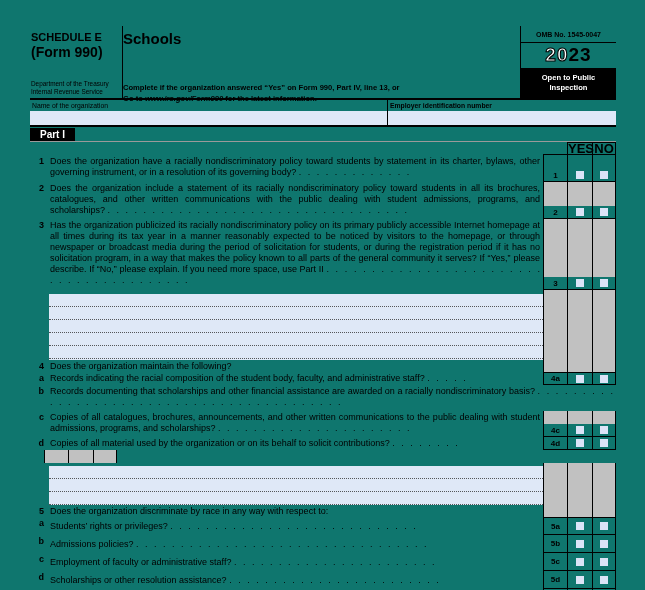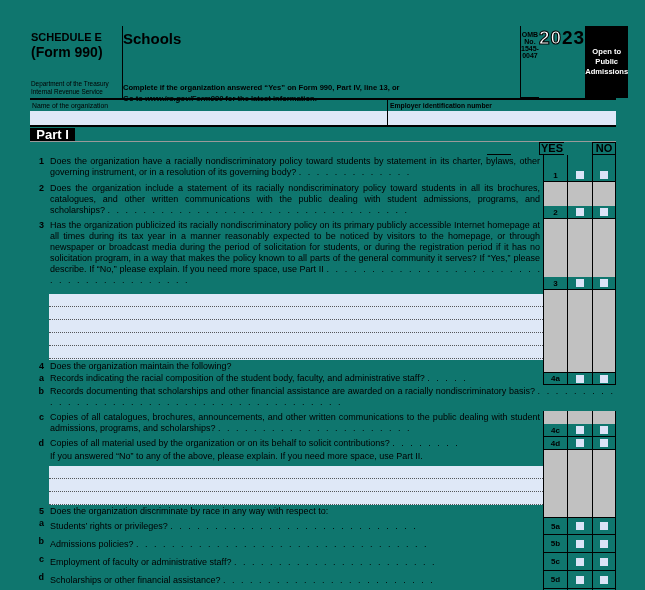--- a/index.html
+++ b/index.html
@@ -13,44 +13,44 @@
   
   .hdr { display:flex; height:74px; border-bottom:2px solid #000; }
   .hdr-left { width:93px; border-right:1px solid #000; padding:5px 3px 2px 1px; display:flex; flex-direction:column; }
   .sched { font-size:11px; font-weight:bold; line-height:1.15; }
   .form990 { font-size:14px; font-weight:bold; }
   .dept { margin-top:auto; font-size:6.4px; line-height:1.25; }
   .hdr-center { flex:1; text-align:left; padding-top:4px; }
   .title { font-size:15px; font-weight:bold; margin-bottom:2px; }
   .sub { font-size:7.6px; font-weight:bold; line-height:1.4;margin-top:36px; }
   .sub i { font-style:italic; }
-  .hdr-right { width:96px; border-left:1px solid #000; display:flex; flex-direction:row; }
+  .hdr-right { width:96px; border-left:1px solid #000; display:flex; flex-direction:column; }
   .omb { font-size:7px; font-weight:bold; text-align:center; padding:5px 0 4px; border-bottom:1px solid #000; }
   .year { text-align:center; font-size:19px; font-weight:bold; letter-spacing:1px; padding:1px 0 1px; line-height:1.2; }
   .y-outline { color:#fff; -webkit-text-stroke:1.1px #000; }
   .openbox { background:#000; color:#fff; flex:1; display:flex; flex-direction:column; justify-content:center; text-align:center; font-size:7.6px; font-weight:bold; line-height:1.35; }
 
   
   .namerow { display:flex; height:27px; border-bottom:2px solid #000; }
   .namecell { width:358px; border-right:1px solid #000; position:relative; }
   .eincell  { width:228px; position:relative; }
   .celllabel { font-size:6.8px; padding:2px 0 0 2px; }
   .celllabel.b { font-weight:bold; }
   .fillinput { position:absolute; left:0; right:0; bottom:0; height:14px; background:#dfe8f7; }
 
   
   .partrow { height:15px; padding-top:1px; border-bottom:1px solid #9a9a9a; }
-  .partbox { background:#000; color:#fff; font-weight:bold; font-size:13px; width:45px; height:13px; line-height:13px; text-align:center; }
+  .partbox { background:#000; color:#fff; font-weight:bold; font-size:10px; width:45px; height:13px; line-height:13px; text-align:center; }
 
   
   .thead { display:flex; height:13px; }
   .th-spacer { flex:1; }
   .th-num { width:24px; border-bottom:1px solid #000; }
-  .th-cell { font-weight:bold; font-size:11px; text-align:center; line-height:11px;
-             border:1px solid #000; border-right:none;margin-left:28px; }
+  .th-cell { font-weight:bold; font-size:13px; text-align:center; line-height:11px;
+             border:1px solid #000; border-right:none; }
   .th-yes { width:25px; } .th-no { width:24px; border-right:1px solid #000; }
 
   .blk { display:flex; overflow:hidden; }
   .lnum { width:14px; flex-shrink:0; font-weight:bold; font-size:9px; text-align:right; padding-top:1px; }
   .qtext { flex:1; font-size:9px; line-height:11px; text-align:justify; padding:1px 3px 0 6px; overflow:hidden; }
   .vcenter { display:flex; align-items:center; padding-top:0; text-align:center; }
   .dots { word-spacing:4px; white-space:normal; }
 
   .grid { width:73px; flex-shrink:0; display:flex; flex-direction:column; }
   .gfill { flex:1; display:flex; }
@@ -94,21 +94,21 @@
         <div class="sub">
           <div>Complete if the organization answered “Yes” on Form 990, Part IV, line 13, or</div>
           <div><span>Go to </span><i>www.irs.gov/Form990</i><span> for the latest information.</span></div>
         </div>
       </div>
       <div class="hdr-right">
         <div class="omb">OMB No. 1545-0047</div>
         <div class="year"><span class="y-outline">20</span><span>23</span></div>
         <div class="openbox">
           <div>Open to Public</div>
-          <div>Admissions</div>
+          <div>Inspection</div>
         </div>
       </div>
     </div>
 
     <div class="namerow">
       <div class="namecell">
         <div class="celllabel">Name of the organization</div>
         <div class="fillinput"></div>
       </div>
       <div class="eincell">
@@ -274,21 +274,20 @@
             </div>
           <div class="acell o">
               <span class="cbx"></span>
             </div>
         </div>
       </div>
     </div>
 
     <div class="blk h13">
       <div class="lnum"></div>
-      <div class="qtext">If you answered “No” to any of the above, please explain. If you need more space, use Part II.</div>
       <div class="grid">
         <div class="gfill gray">
             <div class="gf n"></div>
             <div class="gf y"></div>
             <div class="gf o"></div>
           </div>
       </div>
     </div>
 
     <div class="blk h42">
@@ -362,21 +361,21 @@
             </div>
           <div class="acell o">
               <span class="cbx"></span>
             </div>
         </div>
       </div>
     </div>
 
     <div class="blk h18">
       <div class="lnum">d</div>
-      <div class="qtext vcenter"><span>Scholarships or other financial assistance?</span>&nbsp;<span class="dots">. . . . . . . . . . . . . . . . . . . . . . . .</span></div>
+      <div class="qtext vcenter"><span>Scholarships or other resolution assistance?</span>&nbsp;<span class="dots">. . . . . . . . . . . . . . . . . . . . . . . .</span></div>
       <div class="grid">
         <div class="arow tall">
           <div class="acell n">5d</div>
           <div class="acell y">
               <span class="cbx"></span>
             </div>
           <div class="acell o">
               <span class="cbx"></span>
             </div>
         </div>

